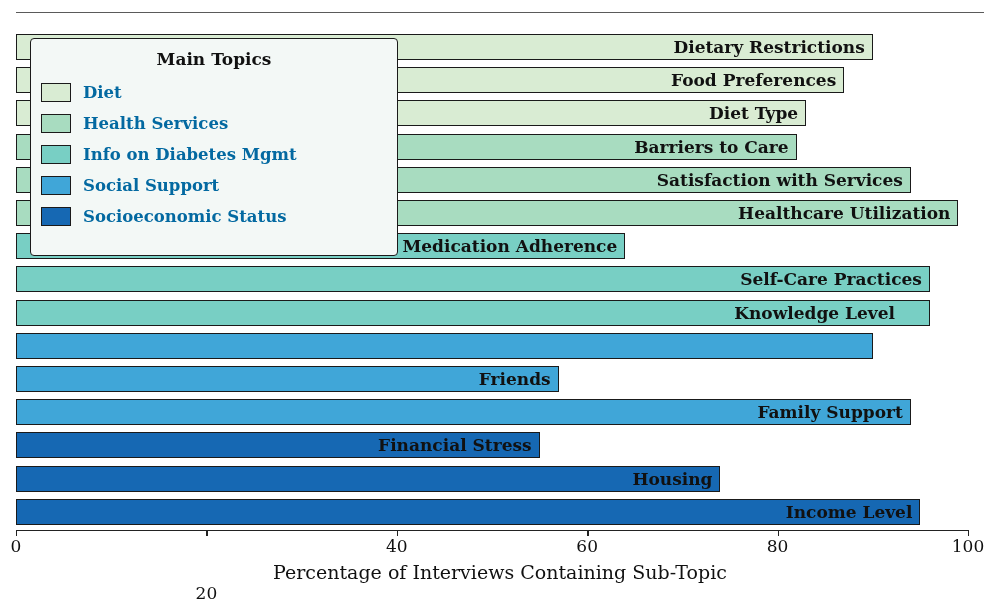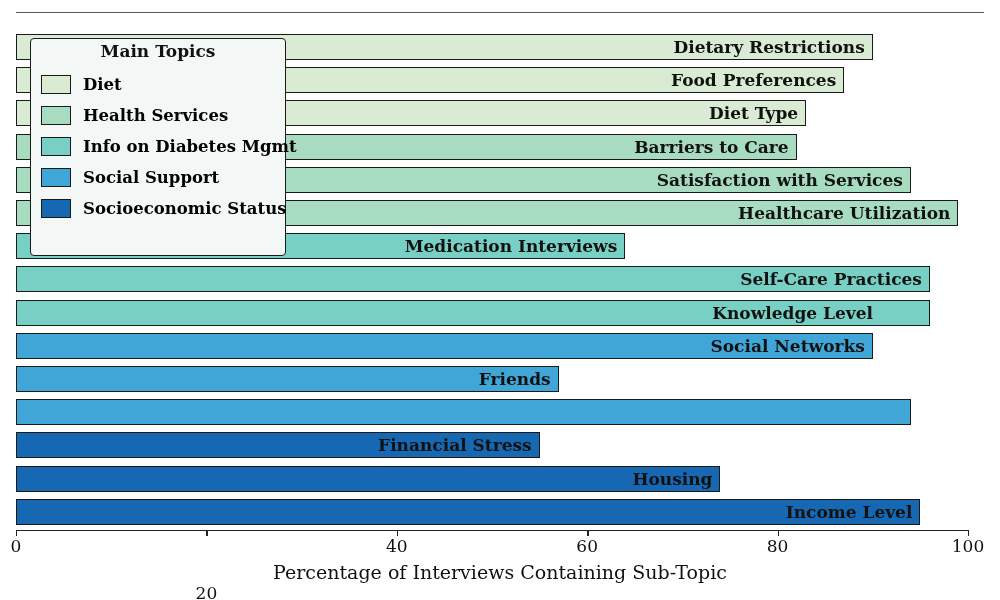--- a/index.html
+++ b/index.html
@@ -91,27 +91,27 @@
     width: 1000px;
     text-align: center;
     font-size: 19px;
     color: #111111;
   }
   
   #legend {
     position: absolute;
     left: 30px;
     top: 38px;
-    width: 256px;
+    width: 368px;
     height: 218px;
     background: #f3f8f6;
     border: 1.4px solid #1a1a1a;
     border-radius: 4px;
     box-sizing: border-box;
-    padding: 0 10px;
+    padding: 8px 10px;
   }
   #legend-title {
     text-align: center;
     font-size: 17px;
     font-weight: bold;
     color: #111111;
     margin: 2px 0 8px 0;
   }
   .legend-item {
     display: flex;
@@ -122,21 +122,21 @@
     width: 30px;
     height: 19px;
     border: 1.3px solid #1a1a1a;
     box-sizing: border-box;
     margin-right: 12px;
     flex: 0 0 auto;
   }
   .legend-label {
     font-size: 16.5px;
     font-weight: bold;
-    color: #000000;
+    color: #0369a1;
     white-space: nowrap;
   }
 </style>
 </head>
 <body>
 
 <div id="chart-root">
 
   <div class="top-rule"></div>
 
@@ -160,40 +160,40 @@
       <div class="bar-row" style="top: 136.8px; width: 952px;">
         <div class="bar" style="width: 894.88px; background: rgb(168, 220, 192);"></div>
         <div class="bar-label" style="left: 894.88px;">Satisfaction with Services</div>
       </div>
       <div class="bar-row" style="top: 170px; width: 952px;">
         <div class="bar" style="width: 942.48px; background: rgb(168, 220, 192);"></div>
         <div class="bar-label" style="left: 942.48px;">Healthcare Utilization</div>
       </div>
       <div class="bar-row" style="top: 203.2px; width: 952px;">
         <div class="bar" style="width: 609.28px; background: rgb(120, 207, 196);"></div>
-        <div class="bar-label" style="left: 609.28px;">Medication Interviews</div>
+        <div class="bar-label" style="left: 609.28px;">Medication Adherence</div>
       </div>
       <div class="bar-row" style="top: 236.4px; width: 952px; text-align: right;">
         <div class="bar" style="width: 913.92px; background: rgb(120, 207, 196);"></div>
         <div class="bar-label" style="left: 913.92px;">Self-Care Practices</div>
       </div>
       <div class="bar-row" style="top: 269.6px; width: 952px;">
         <div class="bar" style="width: 913.92px; background: rgb(120, 207, 196);"></div>
-        <div class="bar-label" style="left: 865px;">Knowledge Level</div>
+        <div class="bar-label" style="left: 887px;">Knowledge Level</div>
       </div>
       <div class="bar-row" style="top: 302.8px; width: 952px;">
         <div class="bar" style="width: 856.8px; background: rgb(64, 166, 216);"></div>
-        <div class="bar-label" style="left: 856.8px;">Social Networks</div>
       </div>
       <div class="bar-row" style="top: 336px; width: 952px;">
         <div class="bar" style="width: 542.64px; background: rgb(64, 166, 216);"></div>
         <div class="bar-label" style="left: 542.64px;">Friends</div>
       </div>
       <div class="bar-row" style="top: 369.2px; width: 952px;">
         <div class="bar" style="width: 894.88px; background: rgb(64, 166, 216);"></div>
+        <div class="bar-label" style="left: 894.88px;">Family Support</div>
       </div>
       <div class="bar-row" style="top: 435.6px; width: 952px;">
         <div class="bar" style="width: 704.48px; background: rgb(22, 104, 179);"></div>
         <div class="bar-label" style="left: 704.48px;">Housing</div>
       </div>
       <div class="bar-row" style="top: 402.4px; width: 952px;">
         <div class="bar" style="width: 523.6px; background: rgb(22, 104, 179);"></div>
         <div class="bar-label" style="left: 523.6px;">Financial Stress</div>
       </div>
       <div class="bar-row" style="top: 468.8px; width: 952px;">

